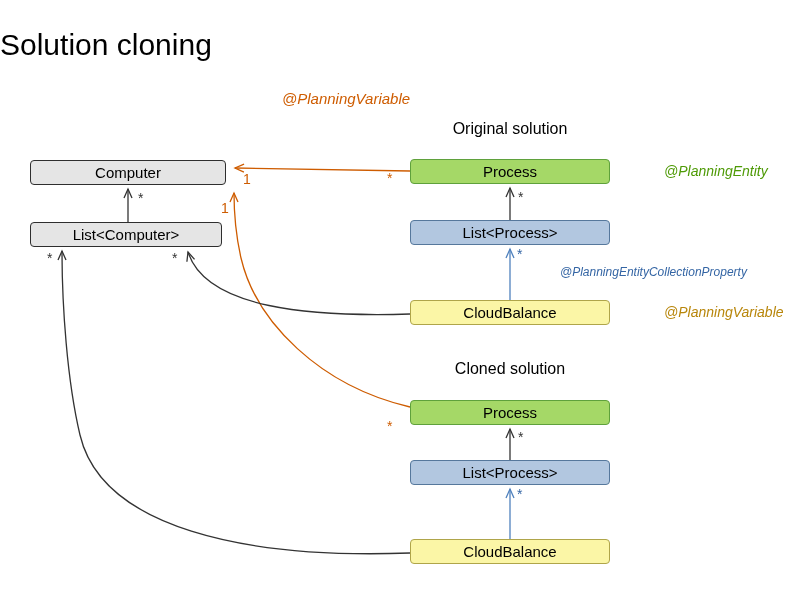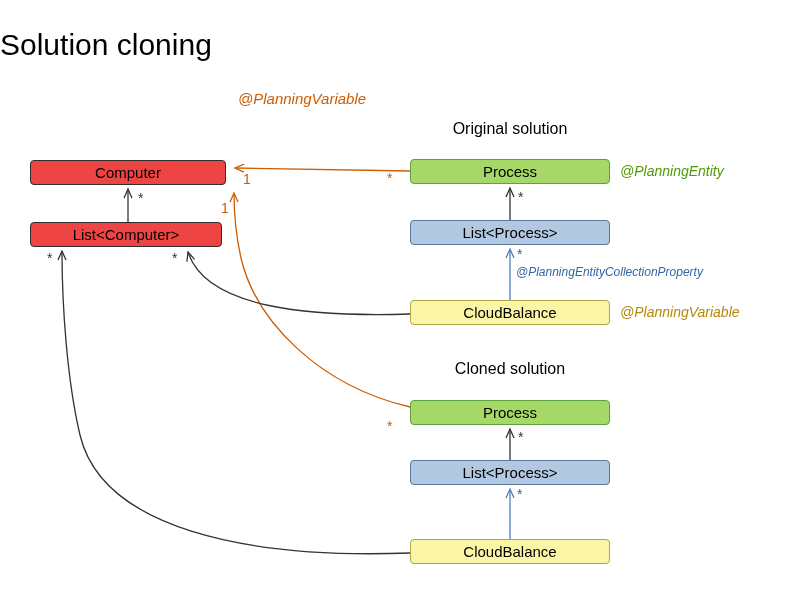--- a/index.html
+++ b/index.html
@@ -27,36 +27,36 @@
   .wire.blue{stroke:var(--color-line_blue);}
   .ahp{fill:none;stroke-width:1.3px;}
   .ahp.black{stroke:var(--color-line_black);}
   .ahp.orange{stroke:var(--color-orange);}
   .ahp.blue{stroke:var(--color-line_blue);}
 
   .title{position:absolute;left:0;top:28px;width:800px;text-align:left;
          font-size:30px;color:#000;}
 
   .box{position:absolute;height:25px;line-height:23px;text-align:center;
-       font-size:15px;color:#000;background:#ef4444;border:1px solid #2e2e2e;
+       font-size:15px;color:#000;background:#e5e5e5;border:1px solid #2e2e2e;
        border-radius:4px;}
   #box-computer{left:30px;top:160px;width:196px;}
   #box-list-computer{left:30px;top:222px;width:192px;}
   #box-process-orig{left:410px;top:159px;width:200px;background:var(--color-green_fill);border-color:var(--color-green_border);}
   #box-list-process-orig{left:410px;top:220px;width:200px;background:var(--color-blue_fill);border-color:var(--color-blue_border);}
   #box-cloudbalance-orig{left:410px;top:300px;width:200px;background:var(--color-yellow_fill);border-color:var(--color-yellow_border);}
   #box-process-clone{left:410px;top:400px;width:200px;background:var(--color-green_fill);border-color:var(--color-green_border);}
   #box-list-process-clone{left:410px;top:460px;width:200px;background:var(--color-blue_fill);border-color:var(--color-blue_border);}
   #box-cloudbalance-clone{left:410px;top:539px;width:200px;background:var(--color-yellow_fill);border-color:var(--color-yellow_border);}
 
   .section-label{position:absolute;width:200px;text-align:center;font-size:16px;color:#000;}
   #label-original{left:410px;top:120px;}
   #label-cloned{left:410px;top:360px;}
 
-  .ann{position:absolute;font-style:italic;font-size:14px;white-space:nowrap;}
+  .ann{position:absolute;font-style:italic;font-size:14px;white-space:nowrap;margin-left:44px;}
   #ann-planning-variable{left:238px;top:90px;font-size:15px;color:var(--color-orange);}
   #ann-planning-entity{left:620px;top:163px;color:var(--color-green_text);}
   #ann-pecp{left:516px;top:265px;font-size:12px;color:var(--color-blue_text);}
   #ann-planning-solution{left:620px;top:304px;color:var(--color-olive_text);}
 
   .mult{position:absolute;font-size:14px;color:#333;white-space:nowrap;}
   .mult.orange{color:var(--color-orange);}
   .mult.blue{color:var(--color-blue_text);}
   #m-computer-child{left:138px;top:190px;}
   #m-computer-var-orig{left:243px;top:171px;}

